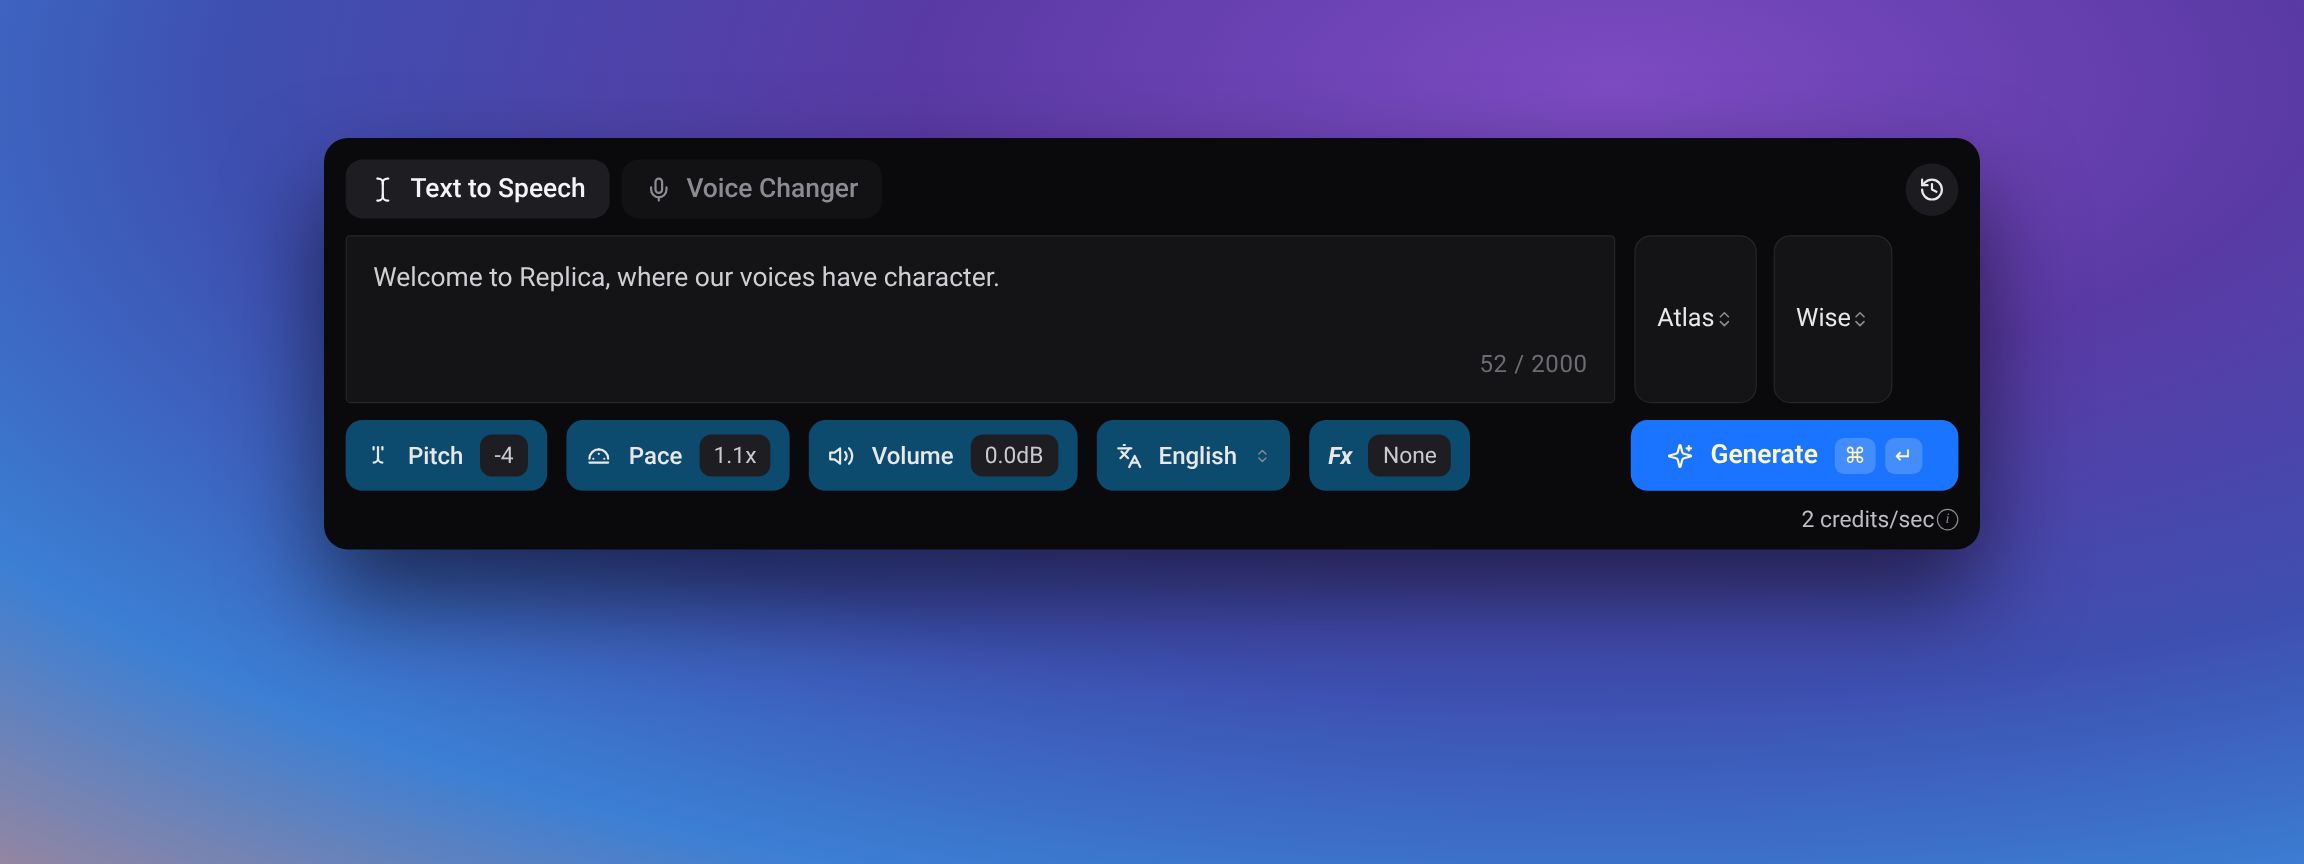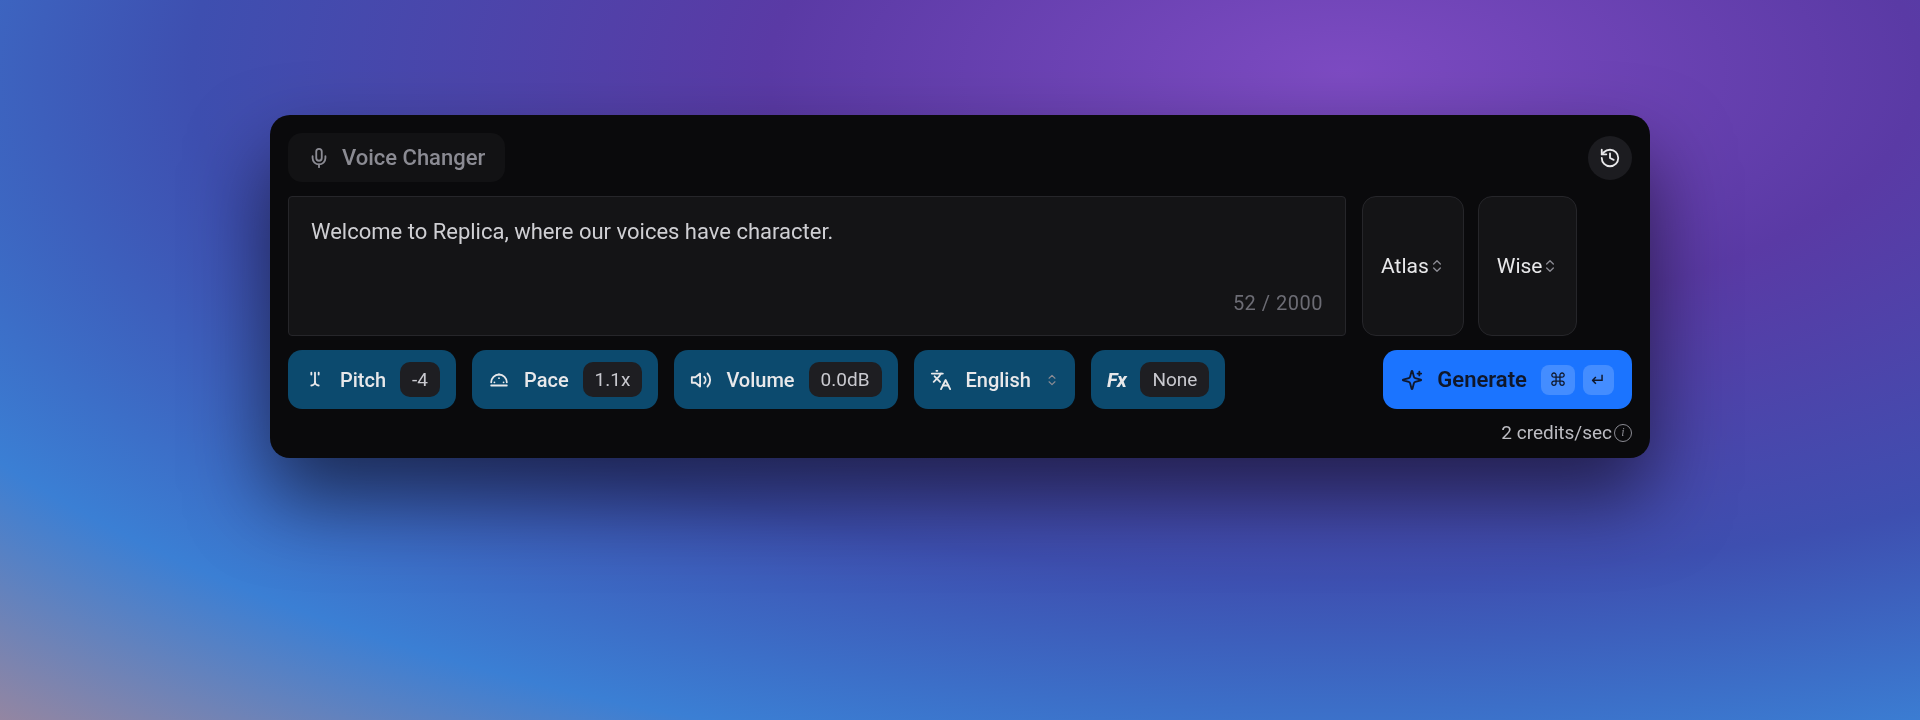--- a/index.html
+++ b/index.html
@@ -63,42 +63,52 @@
   }
   .param .pname { font-weight: 500; }
   .param .pval {
     background: #1e1e22; border-radius: 10px; padding: 6px 12px;
     color: #c9c9cf; font-size: 19px;
   }
   .param .icon { width: 22px; height: 22px; color: #e8e8ea; display:flex;align-items:center;justify-content:center; }
   .fx-label { font-style: italic; font-weight: 700; font-size: 20px; letter-spacing: -0.5px; }
   .generate-btn {
     margin-left: auto;
-    background: #1b74ff; color: #0f172a; border-radius: 14px;
-    padding: 12px 18px; display: flex; align-items: center; gap: 14px;
+    background: #1b74ff; color: #fef9c3; border-radius: 14px;
+    padding: 12px 30px; display: flex; align-items: center; gap: 14px;
     font-size: 22px; font-weight: 600; cursor: pointer;
   }
   .kbd-group { display: flex; gap: 8px; }
   .kbd {
     background: rgba(255,255,255,0.18); border-radius: 8px;
     padding: 4px 8px; font-size: 18px; font-weight: 500;
     display: flex; align-items: center; justify-content: center;
     min-width: 30px; height: 30px;
   }
   .credits-row { display: flex; justify-content: flex-end; align-items: center; gap: 2px; color: #bdbdc3; font-size: 19px; margin-top: -2px; }
   .info-icon { width: 18px; height: 18px; border: 1.6px solid #8b8b93; border-radius: 50%; display:flex;align-items:center;justify-content:center; font-size:12px; color:#8b8b93; font-style: italic; font-family: serif;}
   svg { display: block; }
 </style>
 </head>
 <body>
 
 <div class="panel">
 
   <div class="top-row">
     <div class="tabs">
+      <div class="tab active">
+        <span class="icon">
+          <svg width="22" height="22" viewBox="0 0 24 24" fill="none" stroke="currentColor" stroke-width="2" stroke-linecap="round" stroke-linejoin="round">
+              <path d="M17 22h-1a4 4 0 0 1-4-4V6a4 4 0 0 1 4-4h1"></path>
+              <path d="M7 22h1a4 4 0 0 0 4-4v-1"></path>
+              <path d="M7 2h1a4 4 0 0 1 4 4v1"></path>
+            </svg>
+        </span>
+        <span>Text to Speech</span>
+      </div>
       <div class="tab">
         <span class="icon">
           <svg width="22" height="22" viewBox="0 0 24 24" fill="none" stroke="currentColor" stroke-width="2" stroke-linecap="round" stroke-linejoin="round">
               <path d="M12 2a3 3 0 0 0-3 3v7a3 3 0 0 0 6 0V5a3 3 0 0 0-3-3Z"></path>
               <path d="M19 10v2a7 7 0 0 1-14 0v-2"></path>
               <line x1="12" x2="12" y1="19" y2="22"></line>
             </svg>
         </span>
         <span>Voice Changer</span>
       </div>

